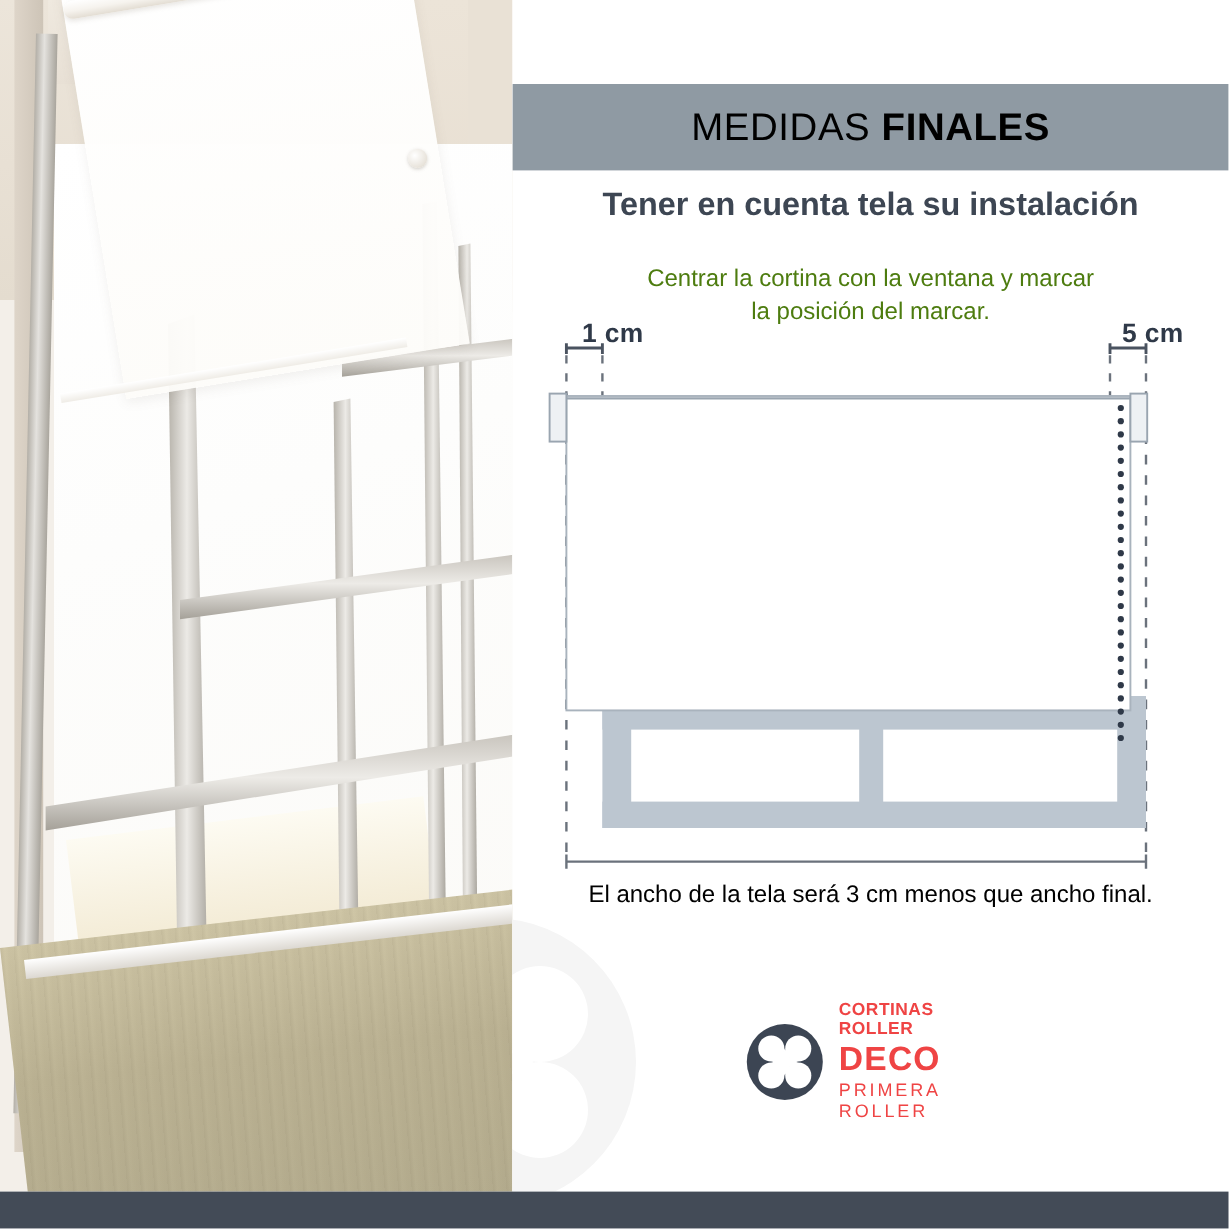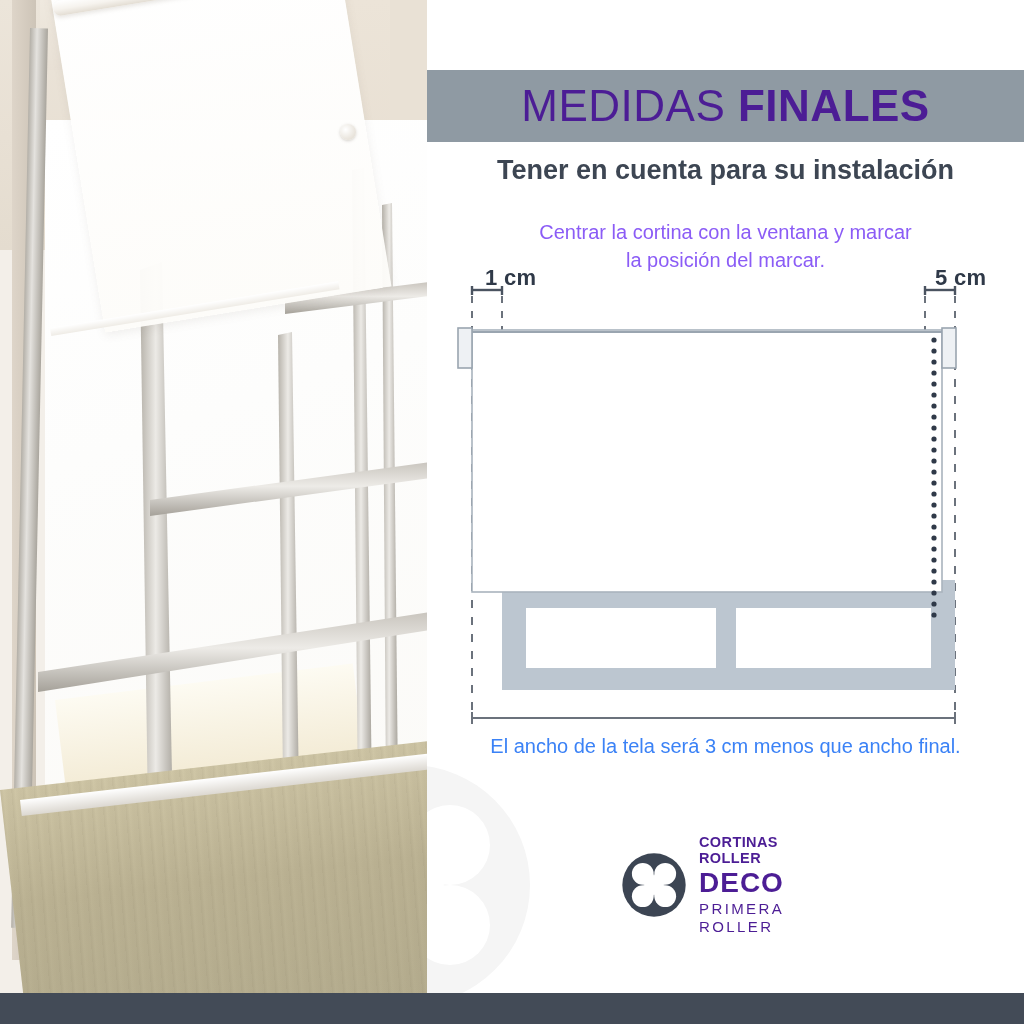--- a/index.html
+++ b/index.html
@@ -161,22 +161,22 @@
   .banner {
     position: absolute;
     left: 0; top: 70px;
     width: 597px; height: 72px;
     background: #8f9aa3;
     display: flex;
     align-items: center;
     justify-content: center;
   }
   .banner-text {
-    color: #4c1d95;
-    font-size: 44px;
+    color: #000000;
+    font-size: 32px;
     letter-spacing: 0.5px;
     white-space: nowrap;
   }
   .banner-light { font-weight: 300; }
   .banner-bold { font-weight: 700; }
 
   .subtitle {
     position: absolute;
     left: 0; top: 155px;
     width: 597px;
@@ -184,32 +184,32 @@
     color: #3d4653;
     font-size: 27px;
     font-weight: 700;
   }
 
   .instruction {
     position: absolute;
     left: 0; top: 218px;
     width: 597px;
     text-align: center;
-    color: #8b5cf6;
+    color: #4d7c0f;
     font-size: 20px;
     font-weight: 400;
     line-height: 28px;
   }
 
   .bottom-note {
     position: absolute;
     left: 0; top: 735px;
     width: 597px;
     text-align: center;
-    color: #3b82f6;
+    color: #000000;
     font-size: 20px;
     font-weight: 400;
   }
 
   
   .meas-label {
     position: absolute;
     color: #2f3948;
     font-size: 22px;
     font-weight: 700;
@@ -235,21 +235,21 @@
     height: 80px;
     display: flex;
     align-items: center;
     gap: 12px;
   }
   .logo-mark { width: 66px; height: 66px; flex: 0 0 66px; }
   .logo-text {
     display: flex;
     flex-direction: column;
     justify-content: center;
-    color: #4c1d95;
+    color: #ef4444;
   }
   .logo-top {
     font-size: 14.5px;
     font-weight: 700;
     letter-spacing: 0.4px;
     line-height: 16px;
   }
   .logo-mid {
     font-size: 28px;
     font-weight: 700;
@@ -335,21 +335,21 @@
       <circle cx="66" cy="34" r="16" fill="#ffffff"></circle>
       <circle cx="34" cy="66" r="16" fill="#ffffff"></circle>
       <circle cx="66" cy="66" r="16" fill="#ffffff"></circle>
       <path d="M50 36 L55 45 L64 50 L55 55 L50 64 L45 55 L36 50 L45 45 Z" fill="#ffffff"></path>
     </svg>
 
     <div class="banner">
       <div class="banner-text"><span class="banner-light">MEDIDAS </span><span class="banner-bold">FINALES</span></div>
     </div>
 
-    <div class="subtitle">Tener en cuenta para su instalación</div>
+    <div class="subtitle">Tener en cuenta tela su instalación</div>
 
     <div class="instruction">
       <div>Centrar la cortina con la ventana y marcar</div>
       <div>la posición del marcar.</div>
     </div>
 
     <div class="meas-label meas-left">1 cm</div>
     <div class="meas-label meas-right">5 cm</div>
 
     <svg class="diagram" viewBox="0 0 597 490">

